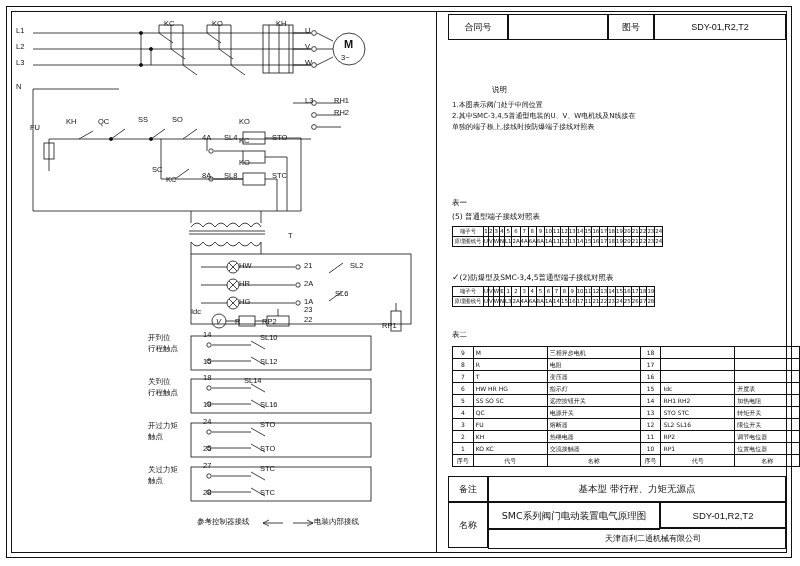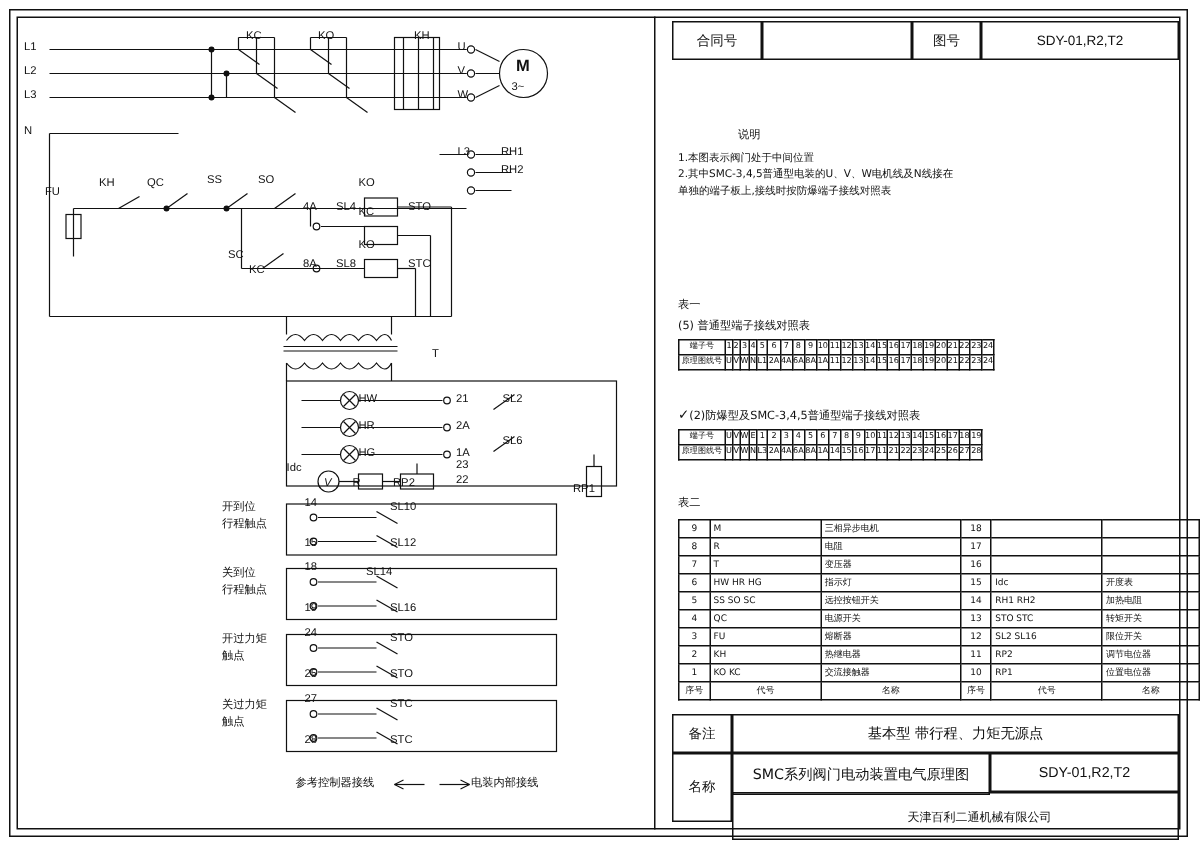--- a/index.html
+++ b/index.html
@@ -243,21 +243,21 @@
   <div class="lbl" style="left:272px;top:172px;">STC</div>
 
   <div class="lbl" style="left:288px;top:232px;">T</div>
 
   <div class="lbl" style="left:239px;top:262px;">HW</div>
   <div class="lbl" style="left:239px;top:280px;">HR</div>
   <div class="lbl" style="left:239px;top:298px;">HG</div>
   <div class="lbl" style="left:304px;top:262px;">21</div>
   <div class="lbl" style="left:304px;top:280px;">2A</div>
   <div class="lbl" style="left:304px;top:298px;">1A</div>
-  <div class="lbl" style="left:335px;top:262px;">SL2</div>
+  <div class="lbl" style="left:350px;top:262px;">SL2</div>
   <div class="lbl" style="left:335px;top:290px;">SL6</div>
 
   <div class="lbl" style="left:191px;top:308px;">Idc</div>
   <div class="lbl" style="left:216px;top:318px;font-style:italic;">V</div>
   <div class="lbl" style="left:235px;top:318px;">R</div>
   <div class="lbl" style="left:262px;top:318px;">RP2</div>
   <div class="lbl" style="left:382px;top:322px;">RP1</div>
   <div class="lbl" style="left:304px;top:316px;">22</div>
   <div class="lbl" style="left:304px;top:306px;">23</div>
 
@@ -510,14 +510,14 @@
     </table>
 
   <div class="tb" style="left:448px;top:476px;width:40px;height:26px;font-family:'DejaVu Sans',sans-serif;">备注</div>
   <div class="tb mid" style="left:488px;top:476px;width:298px;height:26px;font-family:'DejaVu Sans',sans-serif;">基本型 带行程、力矩无源点</div>
 
   <div class="tb" style="left:448px;top:502px;width:40px;height:46px;font-family:'DejaVu Sans',sans-serif;">
       <span style="display:block;line-height:12px;text-align:center;">名称</span>
     </div>
   <div class="tb mid" style="left:488px;top:502px;width:172px;height:28px;font-family:'DejaVu Sans',sans-serif;">SMC系列阀门电动装置电气原理图</div>
   <div class="tb mid" style="left:660px;top:502px;width:126px;height:26px;">SDY-01,R2,T2</div>
-  <div class="tb" style="left:488px;top:528px;width:298px;height:32px;font-family:'DejaVu Sans',sans-serif;font-size:8px;padding-left:32px;">天津百利二通机械有限公司</div>
+  <div class="tb" style="left:488px;top:528px;width:298px;height:21px;font-family:'DejaVu Sans',sans-serif;font-size:8px;padding-left:32px;">天津百利二通机械有限公司</div>
 </div>
 
 </body></html>

